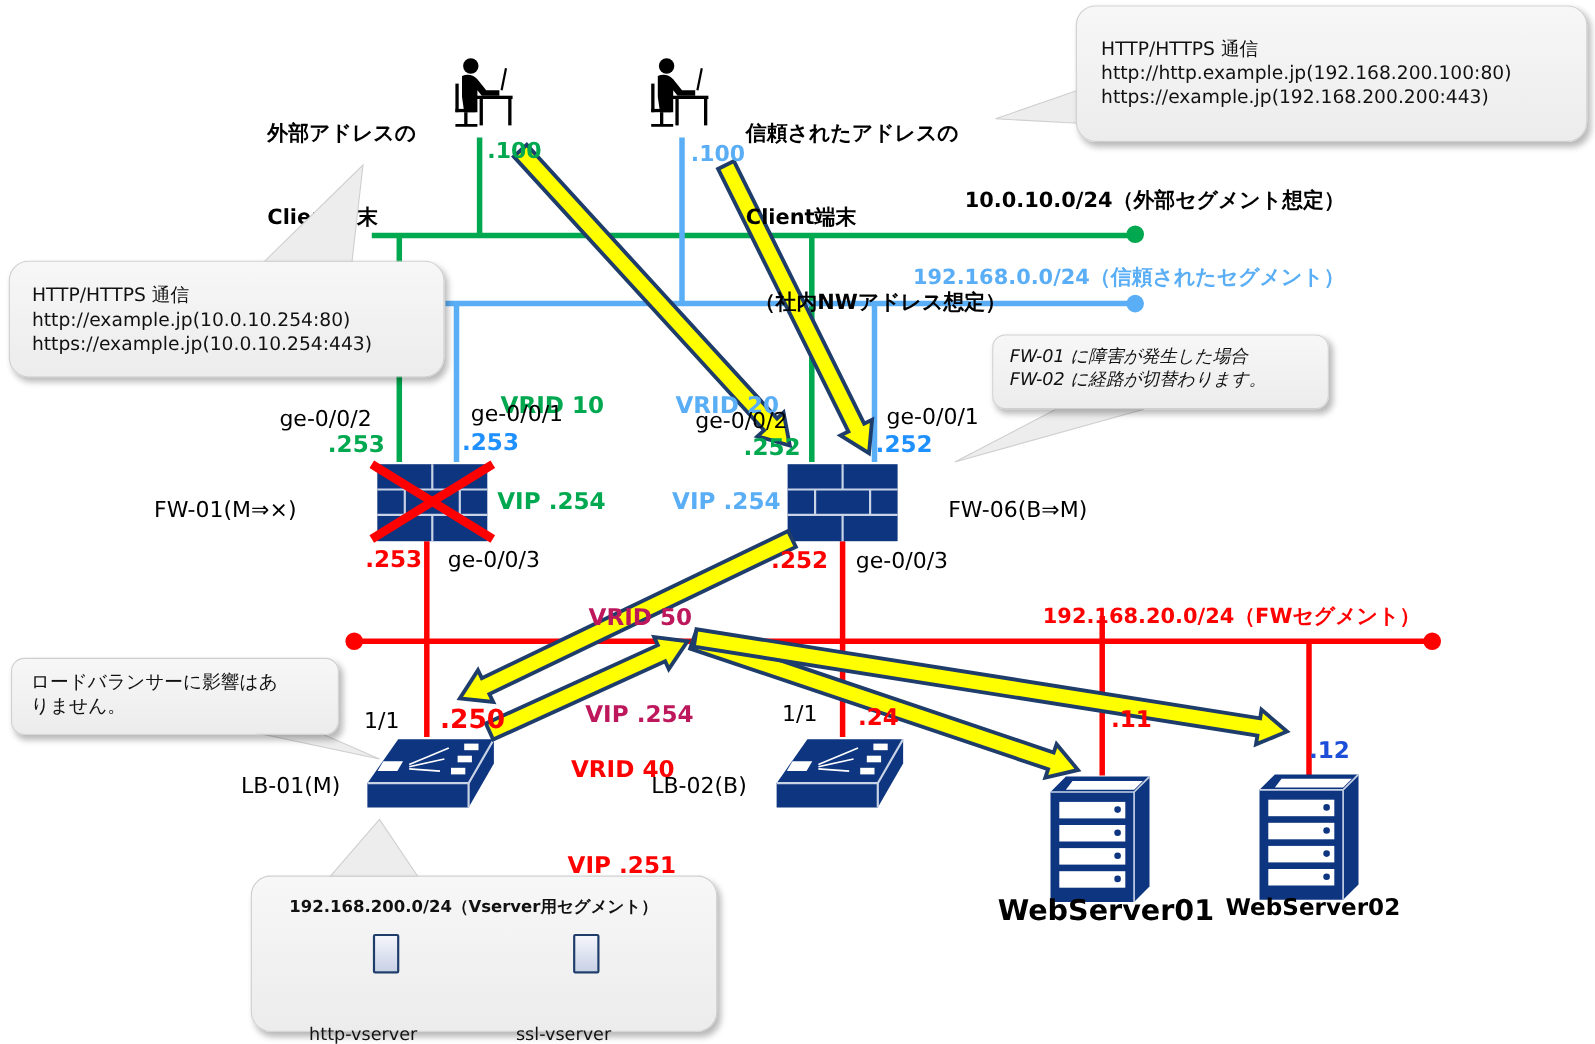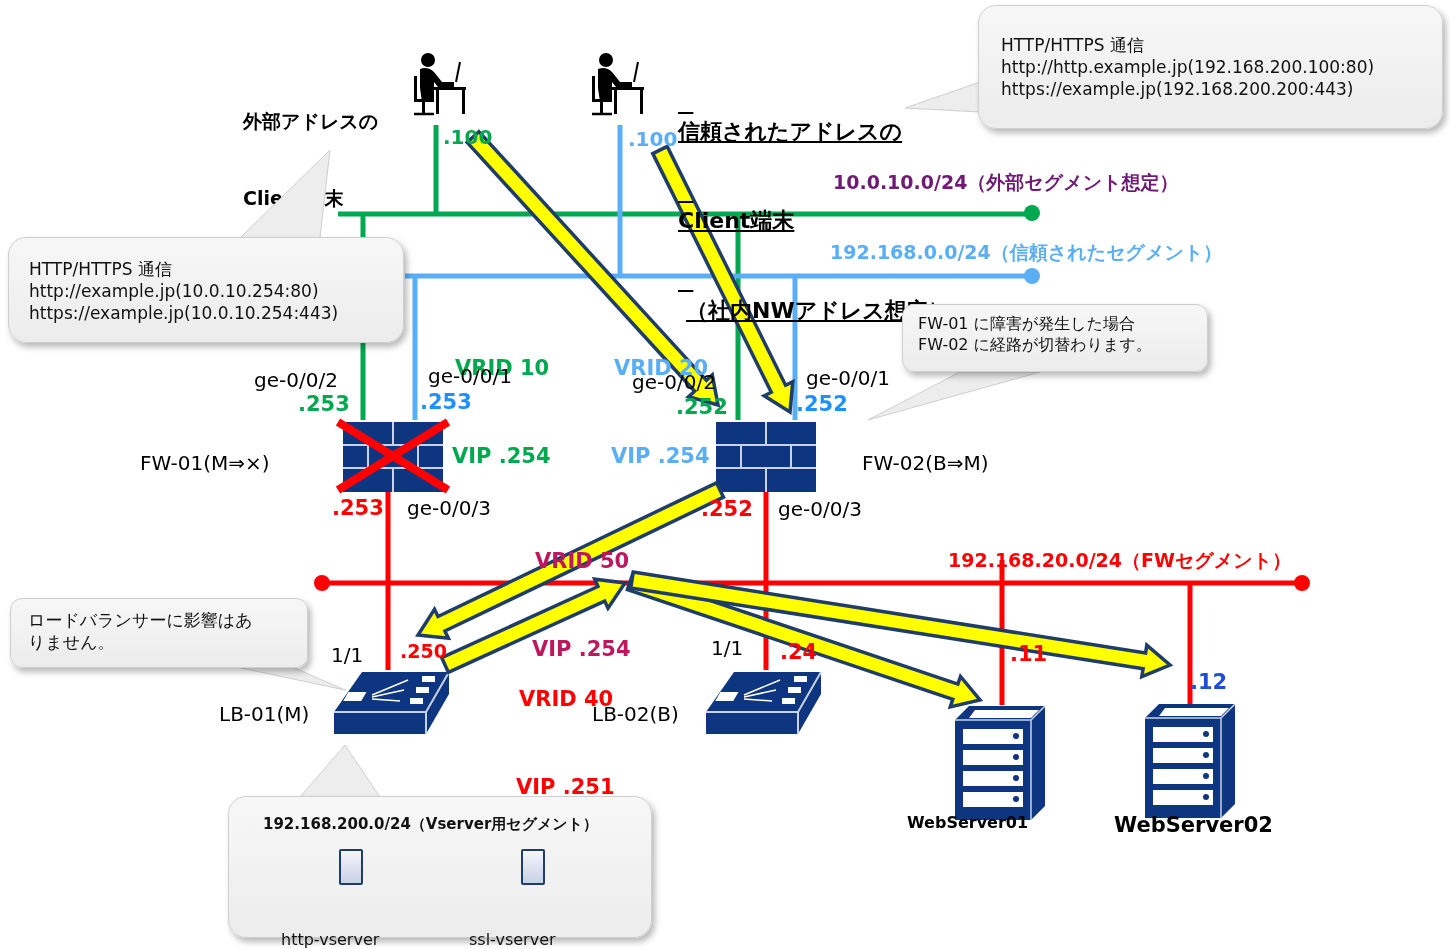--- a/index.html
+++ b/index.html
@@ -118,28 +118,28 @@
     </g>
 </svg>
 
 <div class="t bold" style="left:243px;top:58px;font-size:19px;line-height:1.35;">
   <div>外部アドレスの</div>
   <div>Client端末</div>
   <div style="padding-left:8px">（Internet先）</div>
 </div>
 <div class="t bold" style="left:443px;top:125px;font-size:20px;color:#00a84f;">.100</div>
 
-<div class="t bold" style="left:678px;top:58px;font-size:22px;line-height:1.35;text-decoration:underline;">
+<div class="t bold" style="left:678px;top:58px;font-size:19px;line-height:1.35;">
   <div>信頼されたアドレスの</div>
   <div>Client端末</div>
   <div style="padding-left:8px">（社内NWアドレス想定）</div>
 </div>
 <div class="t bold" style="left:628px;top:127px;font-size:20px;color:#5aaef5;">.100</div>
 
-<div class="t bold" style="left:833px;top:171px;font-size:19px;color:#701a75;">10.0.10.0/24（外部セグメント想定）</div>
+<div class="t bold" style="left:877px;top:171px;font-size:19px;color:#000000;">10.0.10.0/24（外部セグメント想定）</div>
 <div class="t bold" style="left:830px;top:241px;font-size:19px;color:#5aaef5;">192.168.0.0/24（信頼されたセグメント）</div>
 <div class="t bold" style="left:948px;top:549px;font-size:19px;color:#ff0000;">192.168.20.0/24（FWセグメント）</div>
 
 <div class="t bold" style="left:452px;top:295px;font-size:21px;color:#00a84f;line-height:1.4;">
   <div style="padding-left:3px">VRID 10</div>
   <div>VIP .254</div>
 </div>
 <div class="t bold" style="left:592px;top:295px;font-size:21px;color:#5aaef5;line-height:1.4;margin-left:19px;">
   <div style="padding-left:3px">VRID 20</div>
   <div>VIP .254</div>
@@ -160,32 +160,32 @@
 <div class="t bold" style="left:332px;top:496px;font-size:21px;color:#ff0000;">.253</div>
 <div class="t" style="left:407px;top:496px;font-size:20px;">ge-0/0/3</div>
 <div class="t" style="left:140px;top:451px;font-size:20px;text-align:center;">FW-01(M⇒×)</div>
 
 <div class="t" style="left:632px;top:370px;font-size:20px;">ge-0/0/2</div>
 <div class="t bold" style="left:676px;top:395px;font-size:21px;color:#00a84f;">.252</div>
 <div class="t" style="left:806px;top:366px;font-size:20px;">ge-0/0/1</div>
 <div class="t bold" style="left:796px;top:392px;font-size:21px;color:#1e90ff;">.252</div>
 <div class="t bold" style="left:701px;top:497px;font-size:21px;color:#ff0000;">.252</div>
 <div class="t" style="left:778px;top:497px;font-size:20px;">ge-0/0/3</div>
-<div class="t" style="left:862px;top:451px;font-size:20px;">FW-02(B⇒M)</div>
+<div class="t" style="left:862px;top:451px;font-size:20px;">FW-06(B⇒M)</div>
 
 <div class="t" style="left:331px;top:643px;font-size:20px;">1/1</div>
-<div class="t bold" style="left:400px;top:640px;font-size:19px;color:#ff0000;">.250</div>
+<div class="t bold" style="left:400px;top:640px;font-size:24px;color:#ff0000;">.250</div>
 <div class="t" style="left:219px;top:702px;font-size:20px;">LB-01(M)</div>
 <div class="t" style="left:711px;top:636px;font-size:20px;">1/1</div>
 <div class="t bold" style="left:780px;top:640px;font-size:21px;color:#ff0000;">.24</div>
 <div class="t" style="left:592px;top:702px;font-size:20px;">LB-02(B)</div>
 
 <div class="t bold" style="left:1010px;top:642px;font-size:21px;color:#ff0000;">.11</div>
 <div class="t bold" style="left:1190px;top:670px;font-size:21px;color:#1d4ed8;">.12</div>
-<div class="t bold" style="left:907px;top:813px;font-size:16px;">WebServer01</div>
+<div class="t bold" style="left:907px;top:813px;font-size:26px;">WebServer01</div>
 <div class="t bold" style="left:1114px;top:813px;font-size:21px;">WebServer02</div>
 
 <svg style="position:absolute;left:0;top:0;pointer-events:none;" width="1450" height="949">
   <g fill="#ededed" stroke="#cfcfcf" stroke-width="1">
     <polygon points="980,82 905,108 980,112"></polygon>
     <polygon points="240,238 330,150 320,238"></polygon>
     <polygon points="960,372 868,420 1040,372"></polygon>
     <polygon points="180,655 345,690 265,655"></polygon>
     <polygon points="300,797 345,745 380,797"></polygon>
   </g>
@@ -201,21 +201,21 @@
 
 <div class="callout" style="left:8px;top:237px;width:394px;height:104px;">
   <div style="position:absolute;left:20px;top:20px;font-size:17px;line-height:1.3;">
     <span class="line">HTTP/HTTPS 通信</span>
     <span class="line">http://example.jp(10.0.10.254:80)</span>
     <span class="line">https://example.jp(10.0.10.254:443)</span>
   </div>
 </div>
 
 <div class="callout" style="left:902px;top:304px;width:304px;height:66px;border-radius:12px;">
-  <div style="position:absolute;left:15px;top:9px;font-size:16px;line-height:1.3;">
+  <div style="position:absolute;left:15px;top:9px;font-size:16px;line-height:1.3;font-style:italic;">
     <span class="line">FW-01 に障害が発生した場合</span>
     <span class="line">FW-02 に経路が切替わります。</span>
   </div>
 </div>
 
 <div class="callout" style="left:10px;top:598px;width:296px;height:68px;border-radius:12px;">
   <div style="position:absolute;left:17px;top:10px;font-size:17px;line-height:1.3;">
     <span class="line">ロードバランサーに影響はあ</span>
     <span class="line">りません。</span>
   </div>

